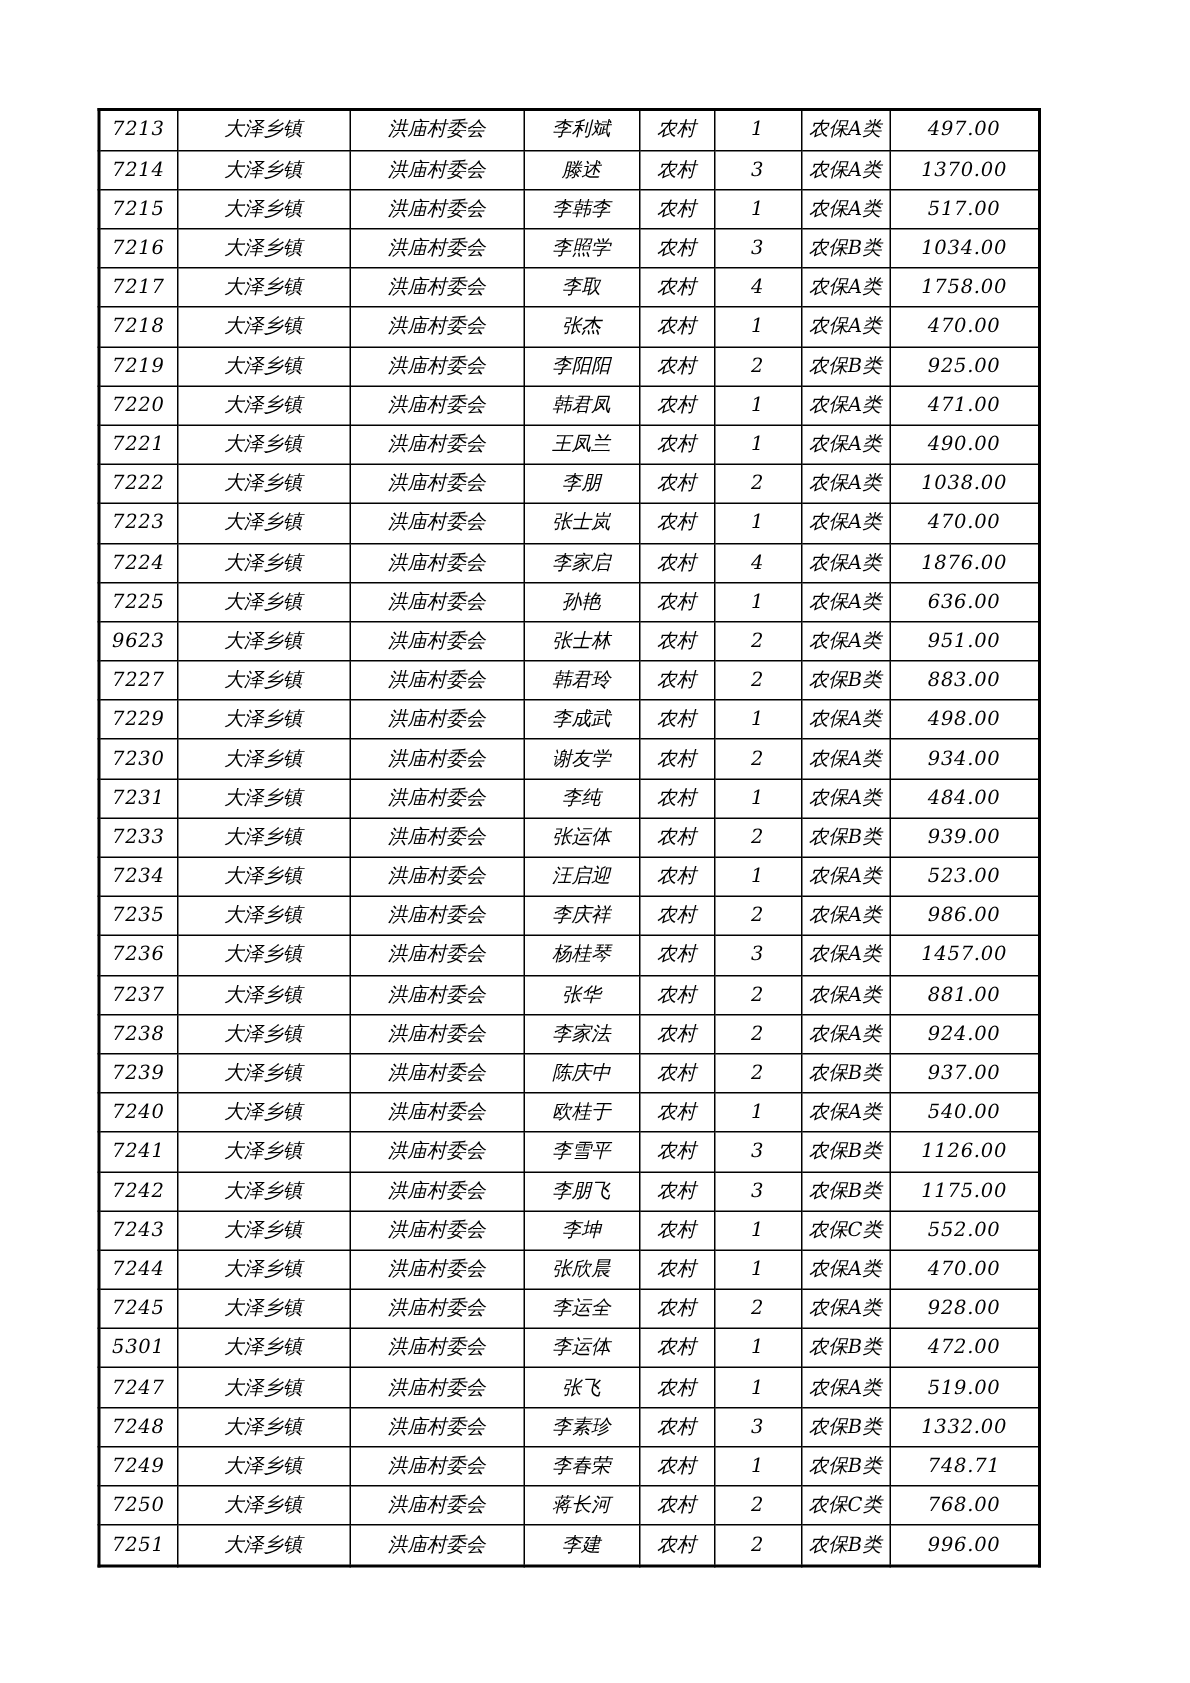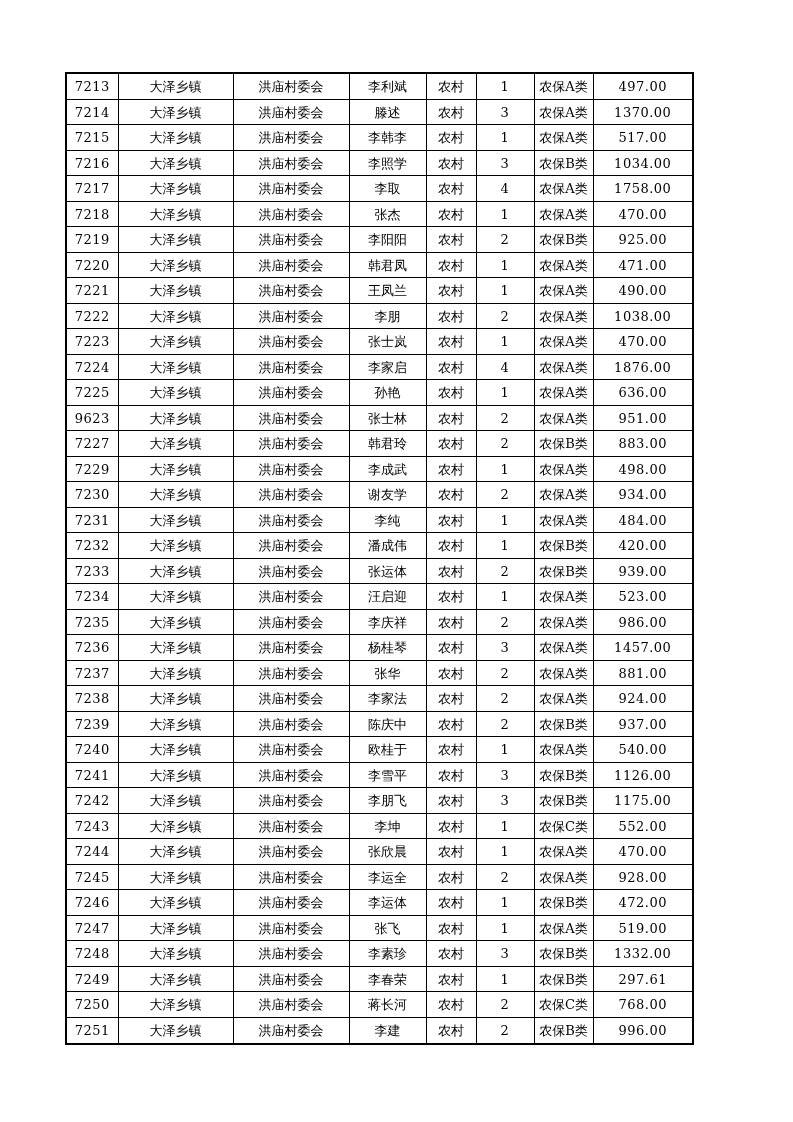--- a/index.html
+++ b/index.html
@@ -18,20 +18,21 @@
   }
   table.data-table {
     position: absolute;
     left: 65px;
     top: 72px;
     width: 627px;
     height: 973px;
     border-collapse: collapse;
     table-layout: fixed;
     border: 2px solid #000000;
+    font-style: italic;
   }
   table.data-table td {
     border: 1px solid #000000;
     text-align: center;
     vertical-align: middle;
     font-size: 13px;
     line-height: 1;
     padding: 0;
     overflow: hidden;
     white-space: nowrap;
@@ -240,30 +241,20 @@
           <td class="num">7231</td>
           <td>大泽乡镇</td>
           <td>洪庙村委会</td>
           <td>李纯</td>
           <td>农村</td>
           <td class="num">1</td>
           <td>农保A类</td>
           <td class="num">484.00</td>
         </tr>
         <tr>
-          <td class="num">7232</td>
-          <td>大泽乡镇</td>
-          <td>洪庙村委会</td>
-          <td>潘成伟</td>
-          <td>农村</td>
-          <td class="num">1</td>
-          <td>农保B类</td>
-          <td class="num">420.00</td>
-        </tr>
-        <tr>
           <td class="num">7233</td>
           <td>大泽乡镇</td>
           <td>洪庙村委会</td>
           <td>张运体</td>
           <td>农村</td>
           <td class="num">2</td>
           <td>农保B类</td>
           <td class="num">939.00</td>
         </tr>
         <tr>
@@ -380,21 +371,21 @@
           <td class="num">7245</td>
           <td>大泽乡镇</td>
           <td>洪庙村委会</td>
           <td>李运全</td>
           <td>农村</td>
           <td class="num">2</td>
           <td>农保A类</td>
           <td class="num">928.00</td>
         </tr>
         <tr>
-          <td class="num">7246</td>
+          <td class="num">5301</td>
           <td>大泽乡镇</td>
           <td>洪庙村委会</td>
           <td>李运体</td>
           <td>农村</td>
           <td class="num">1</td>
           <td>农保B类</td>
           <td class="num">472.00</td>
         </tr>
         <tr>
           <td class="num">7247</td>
@@ -417,21 +408,21 @@
           <td class="num">1332.00</td>
         </tr>
         <tr>
           <td class="num">7249</td>
           <td>大泽乡镇</td>
           <td>洪庙村委会</td>
           <td>李春荣</td>
           <td>农村</td>
           <td class="num">1</td>
           <td>农保B类</td>
-          <td class="num">297.61</td>
+          <td class="num">748.71</td>
         </tr>
         <tr>
           <td class="num">7250</td>
           <td>大泽乡镇</td>
           <td>洪庙村委会</td>
           <td>蒋长河</td>
           <td>农村</td>
           <td class="num">2</td>
           <td>农保C类</td>
           <td class="num">768.00</td>

